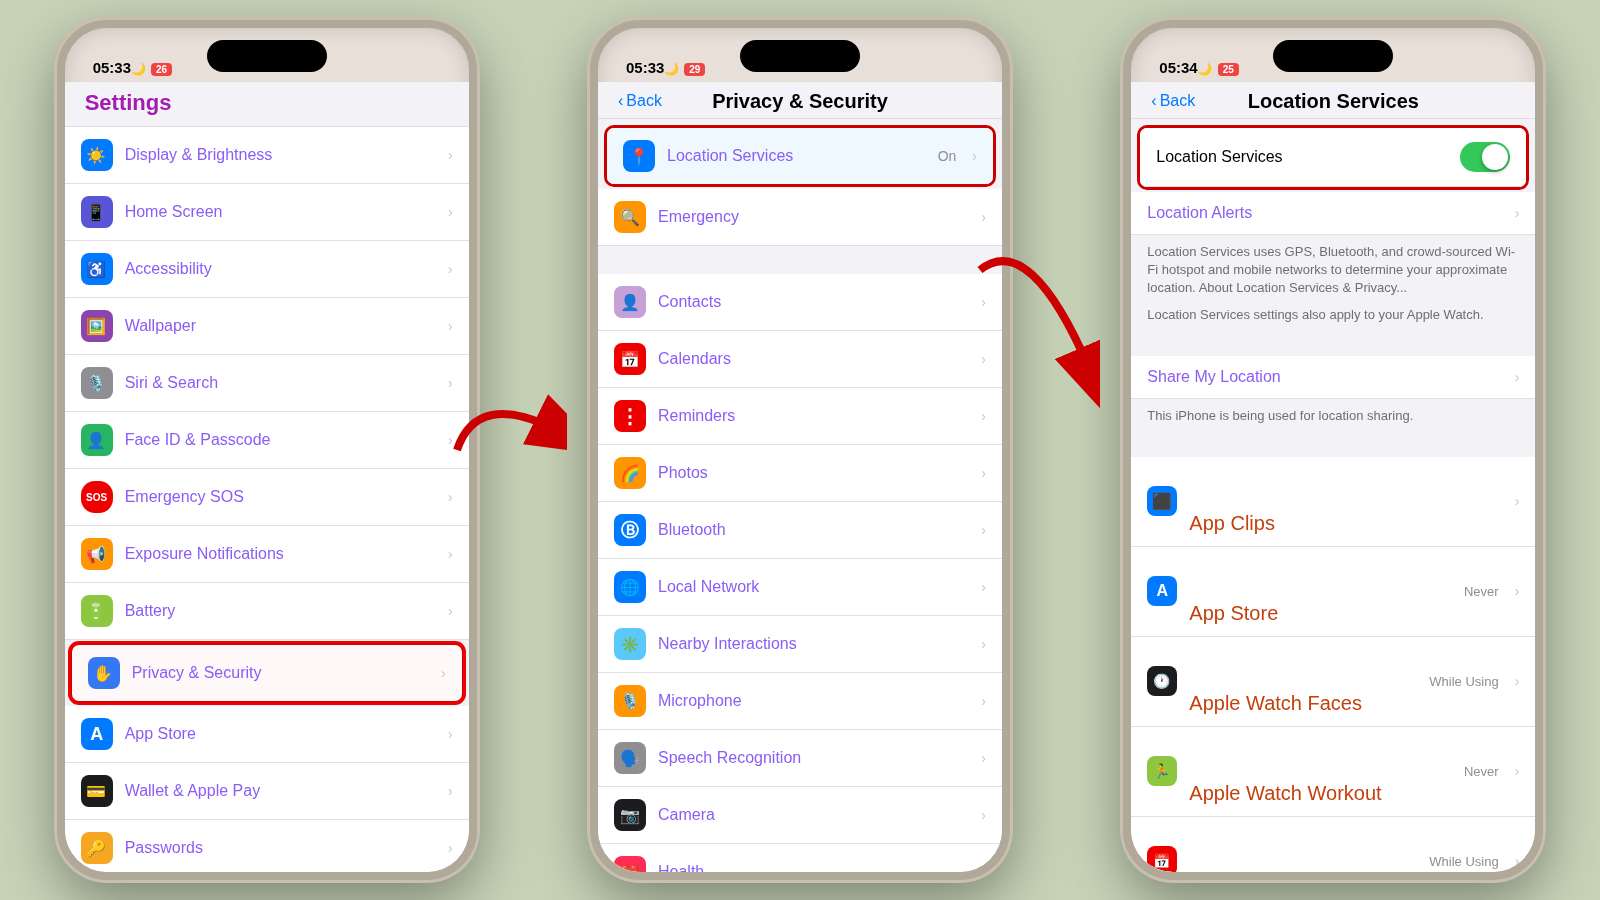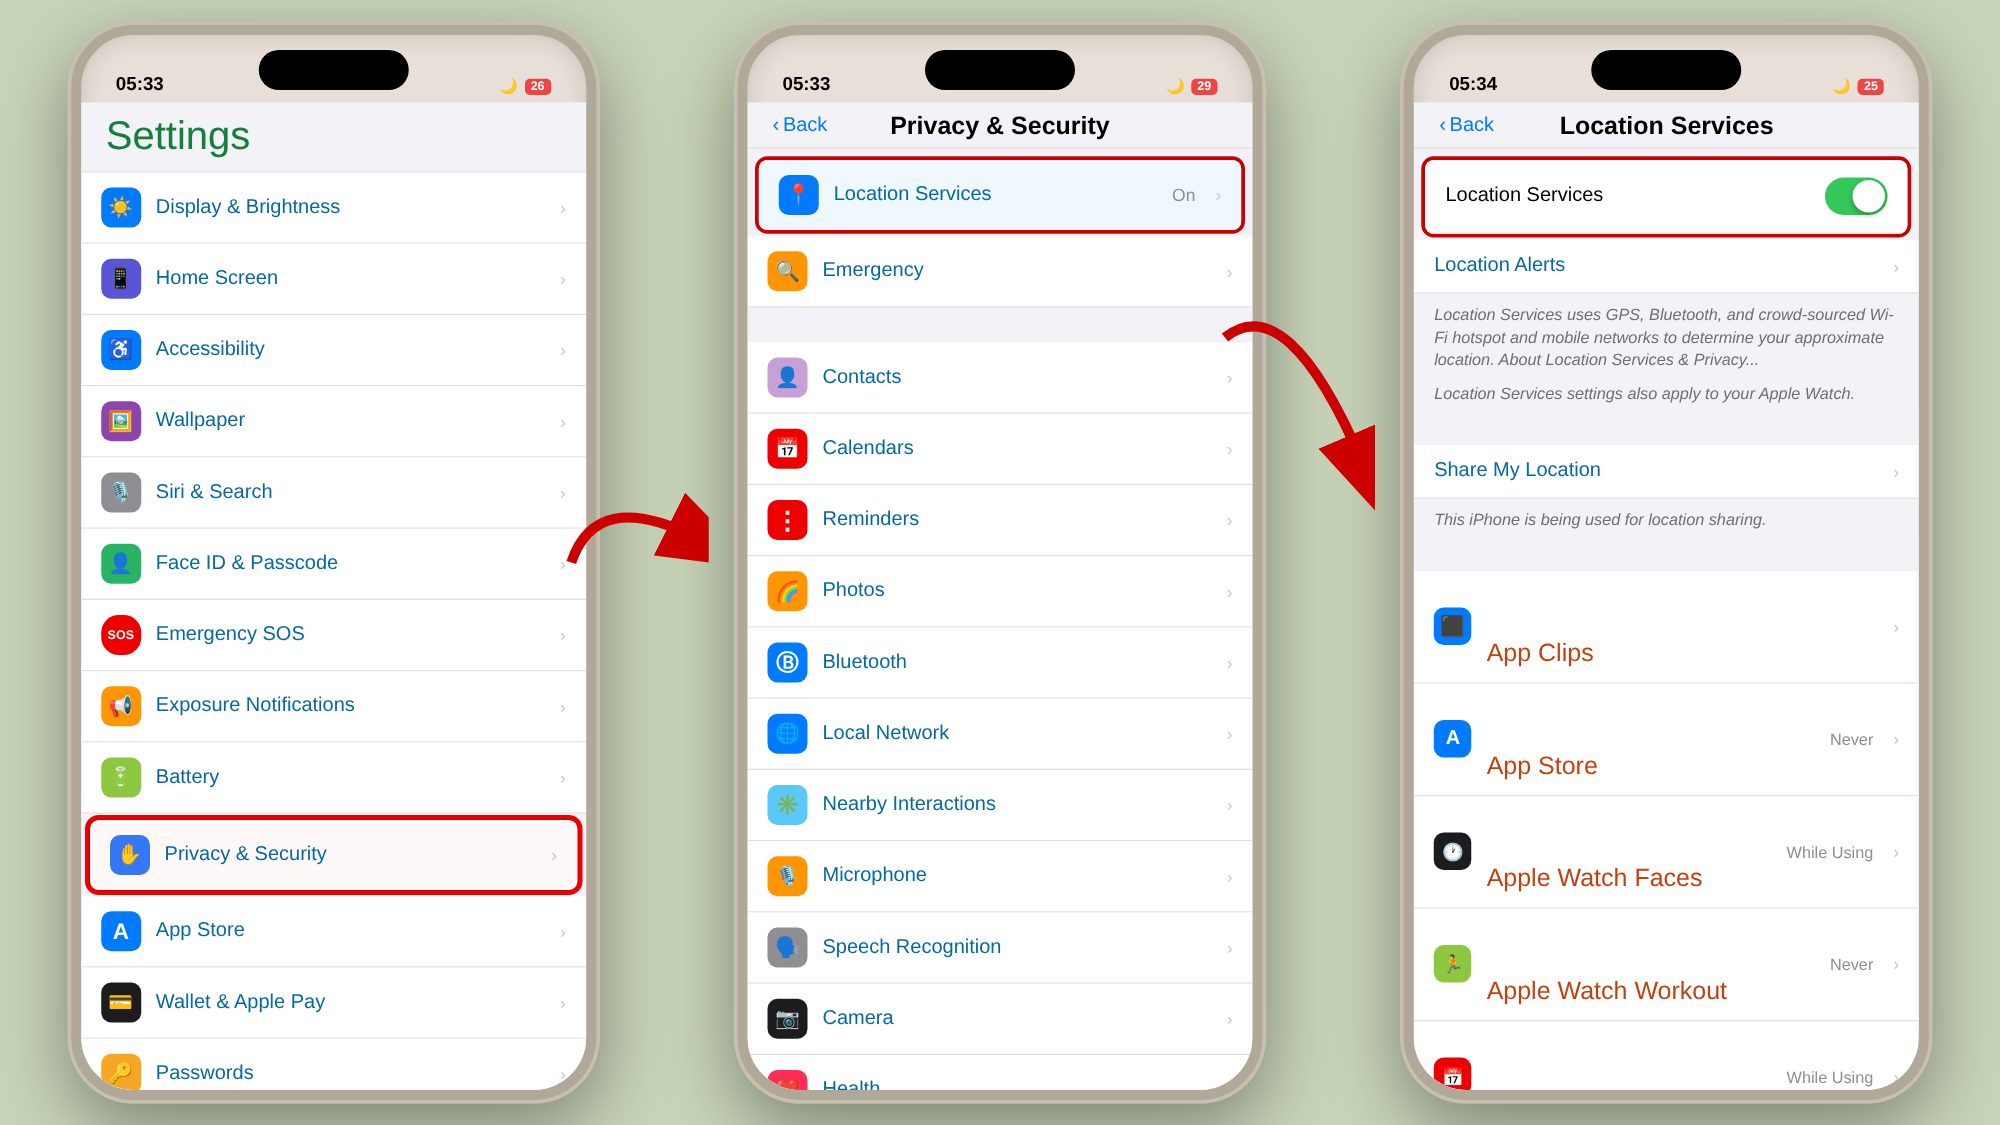--- a/index.html
+++ b/index.html
@@ -39,21 +39,21 @@
       left: 50%;
       transform: translateX(-50%);
       z-index: 10;
     }
 
     
     .status-bar {
       height: 54px;
       display: flex;
       align-items: flex-end;
-      justify-content: space-between;
+      justify-content: flex-start;
       padding: 0 28px 6px;
       background: transparent;
       position: relative;
       z-index: 5;
       flex-shrink: 0;
     }
 
     .status-time {
       font-size: 15px;
       font-weight: 600;
@@ -142,21 +142,21 @@
       align-items: center;
       justify-content: center;
       font-size: 16px;
       flex-shrink: 0;
       color: #fff;
     }
 
     .item-label {
       flex: 1;
       font-size: 16px;
-      color: #0369a1;
+      color: #8b5cf6;
     }
 
     .item-chevron {
       color: #c7c7cc;
       font-size: 14px;
     }
 
     .item-value {
       font-size: 14px;
       color: #8e8e93;
@@ -190,23 +190,23 @@
       right: 2px;
       box-shadow: 0 2px 4px rgba(0,0,0,0.3);
     }
 
     
     .page-title-bar {
       padding: 8px 20px 10px;
       background: #f2f2f7;
     }
     .big-title {
-      font-size: 32px;
-      font-weight: 400;
-      color: #15803d;
+      font-size: 22px;
+      font-weight: 700;
+      color: #a21caf;
     }
 
     
     .phone-wrapper {
       position: relative;
       display: flex;
       align-items: center;
     }
 
     .phones-container {
@@ -216,21 +216,20 @@
       width: 100%;
       position: relative;
     }
 
     
     .desc-text {
       font-size: 13px;
       color: #6e6e73;
       line-height: 1.4;
       padding: 8px 16px 4px;
-      font-style: italic;
     }
 
     
     .section-gap {
       height: 28px;
       background: #f2f2f7;
     }
 
     
     .toggle-row {

